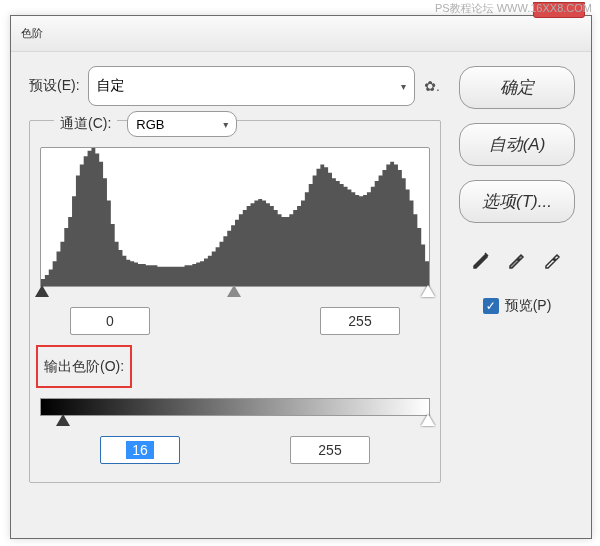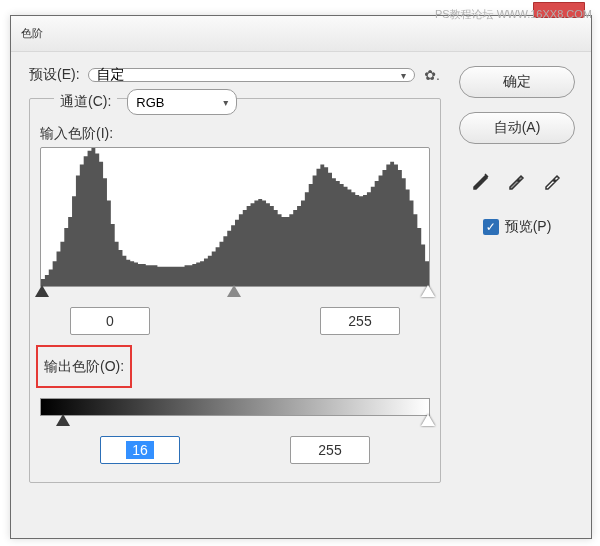--- a/index.html
+++ b/index.html
@@ -1,48 +1,48 @@
 <!DOCTYPE html>
 <html><head>
   <meta charset="utf-8">
   <style>
     * { box-sizing: border-box; margin: 0; padding: 0; font-family: "Microsoft YaHei", "SimSun", sans-serif; }
     body { background: #fff; width: 600px; height: 546px; position: relative; }
-    .watermark { position: absolute; top: 7px; right: 8px; color: #b0b0b0; font-size: 11px; z-index: 100; }
+    .watermark { position: absolute; top: 1px; right: 8px; color: #b0b0b0; font-size: 11px; z-index: 100; }
     .window { position: absolute; top: 15px; left: 10px; width: 582px; height: 524px; background: #f0f0f0; border: 1px solid #6c6c6c; box-shadow: 0 0 8px rgba(0,0,0,0.15); }
     .titlebar { height: 36px; background: linear-gradient(#fafafa, #e9e9e9); border-bottom: 1px solid #d8d8d8; display: flex; align-items: center; padding: 0 10px; position: relative; }
     .title { font-size: 11px; color: #333; }
     .close-btn { position: absolute; top: -14px; right: 6px; width: 52px; height: 16px; background: #d94b4b; border: 1px solid #b03030; border-radius: 0 0 3px 3px; }
     .content { padding: 14px 14px 14px 18px; display: flex; gap: 16px; }
     .left { flex: 1; }
     .right { width: 120px; display: flex; flex-direction: column; gap: 14px; align-items: center; }
     .preset-row { display: flex; align-items: center; gap: 8px; margin-bottom: 14px; }
     .preset-label { font-size: 14px; color: #333; }
-    .preset-sel { flex: 1; height: 14px; background: #fff; border: 1px solid #9a9a9a; border-radius: 8px; padding: 0 8px; display: flex; align-items: center; justify-content: space-between; font-size: 14px; }
+    .preset-sel { flex: 1; height: 40px; background: #fff; border: 1px solid #9a9a9a; border-radius: 8px; padding: 0 8px; display: flex; align-items: center; justify-content: space-between; font-size: 14px; }
     .gear { width: 18px; height: 18px; display: flex; align-items: center; justify-content: center; color: #555; font-size: 14px; }
     .chev { font-size: 10px; color: #555; }
     .inner-panel { border: 1px solid #b8b8b8; border-radius: 2px; padding: 8px 10px 18px; position: relative; }
     .channel-row { display: flex; align-items: center; gap: 10px; margin-bottom: 10px; margin-left: 14px; margin-top: -18px; }
     .channel-label { background: #f0f0f0; padding: 0 6px; font-size: 14px; color: #333; }
     .channel-sel { width: 110px; height: 26px; background: #fff; border: 1px solid #9a9a9a; border-radius: 10px; padding: 0 8px; display: flex; align-items: center; justify-content: space-between; font-size: 13px; }
     .section-label { font-size: 14px; color: #333; margin: 6px 0 4px; }
     .highlight-box { border: 2px solid #e53935; display: inline-block; padding: 10px 6px; margin: 10px 0 4px -4px; }
     .histogram { width: 100%; height: 140px; background: #fff; border: 1px solid #9a9a9a; border-top-left-radius: 2px; border-top-right-radius: 2px; position: relative; overflow: hidden; }
     .slider-track { height: 12px; position: relative; margin-bottom: 8px; }
     .slider-handle { position: absolute; top: -2px; width: 0; height: 0; }
     .triangle-black { border-left: 7px solid transparent; border-right: 7px solid transparent; border-bottom: 12px solid #3a3a3a; }
     .triangle-gray { border-left: 7px solid transparent; border-right: 7px solid transparent; border-bottom: 12px solid #8a8a8a; }
     .triangle-white { border-left: 7px solid transparent; border-right: 7px solid transparent; border-bottom: 12px solid #fff; filter: drop-shadow(0 0 1px #555); }
     .num-row { display: flex; justify-content: space-between; padding: 0 30px; }
     .num-input { width: 80px; height: 28px; background: #fff; border: 1px solid #9a9a9a; border-radius: 2px; text-align: center; font-size: 14px; color: #333; display: flex; align-items: center; justify-content: center; }
     .num-input.selected { border: 1px solid #2c6fb7; }
     .num-input.selected span { background: #3390ff; color: #fff; padding: 1px 6px; }
     .gradient-bar { height: 18px; border: 1px solid #9a9a9a; background: linear-gradient(to right, #000 0%, #fff 100%); margin-top: 6px; }
     .out-row { display: flex; justify-content: space-between; padding: 0 60px; margin-top: 8px; }
-    .btn { width: 116px; height: 32px; background: linear-gradient(#fdfdfd, #e8e8e8); border: 1px solid #9a9a9a; border-radius: 16px; font-size: 14px; color: #333; display: flex; align-items: center; justify-content: center; cursor: pointer; }
+    .btn { width: 116px; height: 43px; background: linear-gradient(#fdfdfd, #e8e8e8); border: 1px solid #9a9a9a; border-radius: 16px; font-size: 17px; color: #333; display: flex; align-items: center; justify-content: center; cursor: pointer; font-style: italic; }
     .eyedrop-row { display: flex; gap: 6px; margin-top: 8px; }
     .eyedrop { width: 30px; height: 28px; display: flex; align-items: center; justify-content: center; font-size: 18px; color: #444; cursor: pointer; }
     .check-row { display: flex; align-items: center; gap: 6px; margin-top: 10px; font-size: 14px; color: #333; }
     .check { width: 16px; height: 16px; background: #2c6fb7; border-radius: 2px; display: flex; align-items: center; justify-content: center; color: #fff; font-size: 12px; }
   </style>
 </head>
 <body>
 
 <div class="watermark">PS教程论坛    WWW.16XX8.COM</div>
 
@@ -64,21 +64,20 @@
 
       <div class="inner-panel">
         <div class="channel-row">
           <span class="channel-label">通道(C):</span>
           <div class="channel-sel">
             <span>RGB</span>
             <span class="chev">▾</span>
           </div>
         </div>
 
-        <div class="section-label">输入色阶(I):</div>
         <div class="histogram">
           <svg id="histo-svg" width="100%" height="100%" viewBox="0 0 380 140" preserveAspectRatio="none">
               <path d="M0,140 L0.0,133.0 L3.8,133.0 L3.8,128.8 L7.6,128.8 L7.6,123.2 L11.4,123.2 L11.4,114.8 L15.2,114.8 L15.2,105.0 L19.0,105.0 L19.0,95.2 L22.8,95.2 L22.8,81.2 L26.6,81.2 L26.6,70.0 L30.4,70.0 L30.4,49.0 L34.2,49.0 L34.2,28.0 L38.0,28.0 L38.0,16.8 L41.8,16.8 L41.8,8.4 L45.6,8.4 L45.6,2.8 L49.4,2.8 L49.4,0.0 L53.2,0.0 L53.2,5.6 L57.0,5.6 L57.0,14.0 L60.8,14.0 L60.8,30.8 L64.6,30.8 L64.6,53.2 L68.4,53.2 L68.4,77.0 L72.2,77.0 L72.2,95.2 L76.0,95.2 L76.0,103.6 L79.8,103.6 L79.8,109.2 L83.6,109.2 L83.6,113.4 L87.4,113.4 L87.4,114.8 L91.2,114.8 L91.2,116.2 L95.0,116.2 L95.0,117.6 L98.8,117.6 L98.8,117.6 L102.6,117.6 L102.6,119.0 L106.4,119.0 L106.4,119.0 L110.2,119.0 L110.2,119.0 L114.0,119.0 L114.0,120.4 L117.8,120.4 L117.8,120.4 L121.6,120.4 L121.6,120.4 L125.4,120.4 L125.4,120.4 L129.2,120.4 L129.2,120.4 L133.0,120.4 L133.0,120.4 L136.8,120.4 L136.8,120.4 L140.6,120.4 L140.6,119.0 L144.4,119.0 L144.4,119.0 L148.2,119.0 L148.2,117.6 L152.0,117.6 L152.0,116.2 L155.8,116.2 L155.8,114.8 L159.6,114.8 L159.6,112.0 L163.4,112.0 L163.4,109.2 L167.2,109.2 L167.2,105.0 L171.0,105.0 L171.0,100.8 L174.8,100.8 L174.8,95.2 L178.6,95.2 L178.6,89.6 L182.4,89.6 L182.4,84.0 L186.2,84.0 L186.2,78.4 L190.0,78.4 L190.0,72.8 L193.8,72.8 L193.8,67.2 L197.6,67.2 L197.6,63.0 L201.4,63.0 L201.4,58.8 L205.2,58.8 L205.2,56.0 L209.0,56.0 L209.0,53.2 L212.8,53.2 L212.8,51.8 L216.6,51.8 L216.6,53.2 L220.4,53.2 L220.4,56.0 L224.2,56.0 L224.2,58.8 L228.0,58.8 L228.0,63.0 L231.8,63.0 L231.8,67.2 L235.6,67.2 L235.6,70.0 L239.4,70.0 L239.4,70.0 L243.2,70.0 L243.2,67.2 L247.0,67.2 L247.0,63.0 L250.8,63.0 L250.8,58.8 L254.6,58.8 L254.6,53.2 L258.4,53.2 L258.4,44.8 L262.2,44.8 L262.2,36.4 L266.0,36.4 L266.0,28.0 L269.8,28.0 L269.8,21.0 L273.6,21.0 L273.6,16.8 L277.4,16.8 L277.4,19.6 L281.2,19.6 L281.2,25.2 L285.0,25.2 L285.0,30.8 L288.8,30.8 L288.8,33.6 L292.6,33.6 L292.6,36.4 L296.4,36.4 L296.4,39.2 L300.2,39.2 L300.2,42.0 L304.0,42.0 L304.0,44.8 L307.8,44.8 L307.8,47.6 L311.6,47.6 L311.6,49.0 L315.4,49.0 L315.4,47.6 L319.2,47.6 L319.2,44.8 L323.0,44.8 L323.0,39.2 L326.8,39.2 L326.8,33.6 L330.6,33.6 L330.6,28.0 L334.4,28.0 L334.4,22.4 L338.2,22.4 L338.2,16.8 L342.0,16.8 L342.0,14.0 L345.8,14.0 L345.8,16.8 L349.6,16.8 L349.6,22.4 L353.4,22.4 L353.4,30.8 L357.2,30.8 L357.2,42.0 L361.0,42.0 L361.0,53.2 L364.8,53.2 L364.8,67.2 L368.6,67.2 L368.6,81.2 L372.4,81.2 L372.4,98.0 L376.2,98.0 L376.2,114.8 L380.0,114.8 L380,140 Z" fill="#555"></path>
             </svg>
         </div>
         <div class="slider-track">
           <div class="slider-handle triangle-black" style="left:-5px"></div>
           <div class="slider-handle triangle-gray" style="left:48%"></div>
           <div class="slider-handle triangle-white" style="right:-5px"></div>
         </div>
@@ -106,20 +105,21 @@
           <div class="num-input">
               <span>255</span>
             </div>
         </div>
       </div>
     </div>
 
     <div class="right">
       <div class="btn">确定</div>
       <div class="btn">自动(A)</div>
+      <div class="btn">选项(T)...</div>
       <div class="eyedrop-row">
         <div class="eyedrop">
           <svg width="20" height="20" viewBox="0 0 20 20">
               <path d="M3 17 L10 10 L12 12 L5 19 L3 19 Z M11 9 L14 6 L16 8 L13 11 Z M14 4 L17 7" stroke="#333" stroke-width="1.5" fill="#333"></path>
             </svg>
         </div>
         <div class="eyedrop">
           <svg width="20" height="20" viewBox="0 0 20 20">
               <path d="M3 17 L10 10 L12 12 L5 19 L3 19 Z M11 9 L14 6 L16 8 L13 11 Z" stroke="#333" stroke-width="1.5" fill="#999"></path>
             </svg>

